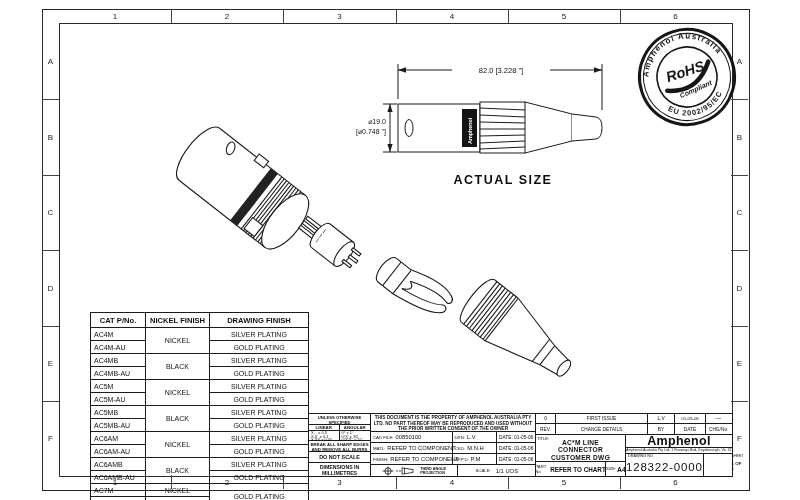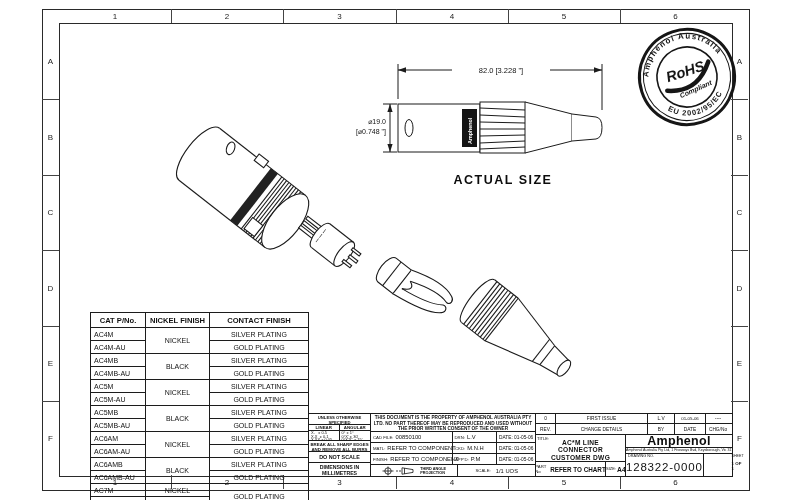--- a/index.html
+++ b/index.html
@@ -252,21 +252,21 @@
   <table class="parts">
     <colgroup>
         <col style="width:55px">
         <col style="width:64px">
         <col style="width:99px">
       </colgroup>
     <tbody>
         <tr class="hdr">
       <td>CAT P/No.</td>
       <td>NICKEL FINISH</td>
-      <td>CONTACT FINISH</td>
+      <td>DRAWING FINISH</td>
     </tr>
     <tr>
           <td class="cat">AC4M</td>
           <td rowspan="2">NICKEL</td>
           <td>SILVER PLATING</td>
         </tr>
     <tr>
           <td class="cat">AC4M-AU</td>
           <td>GOLD PLATING</td>
         </tr>

